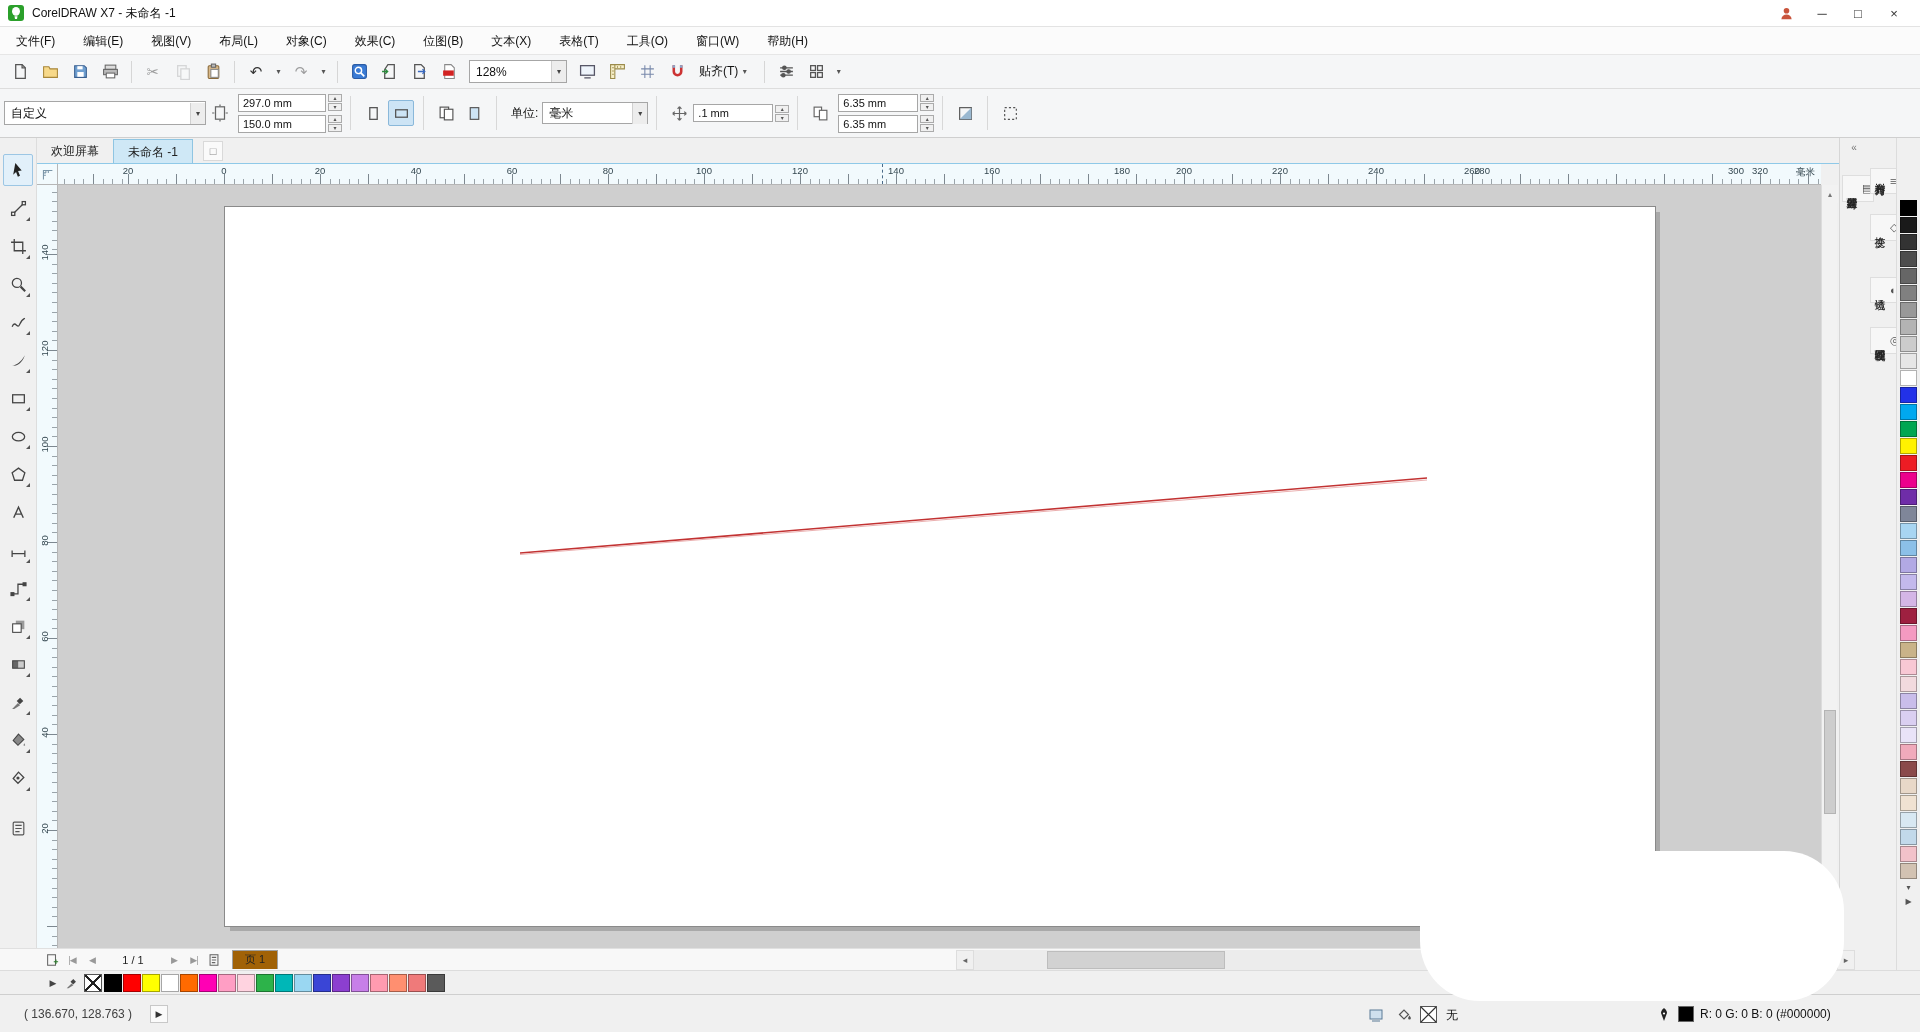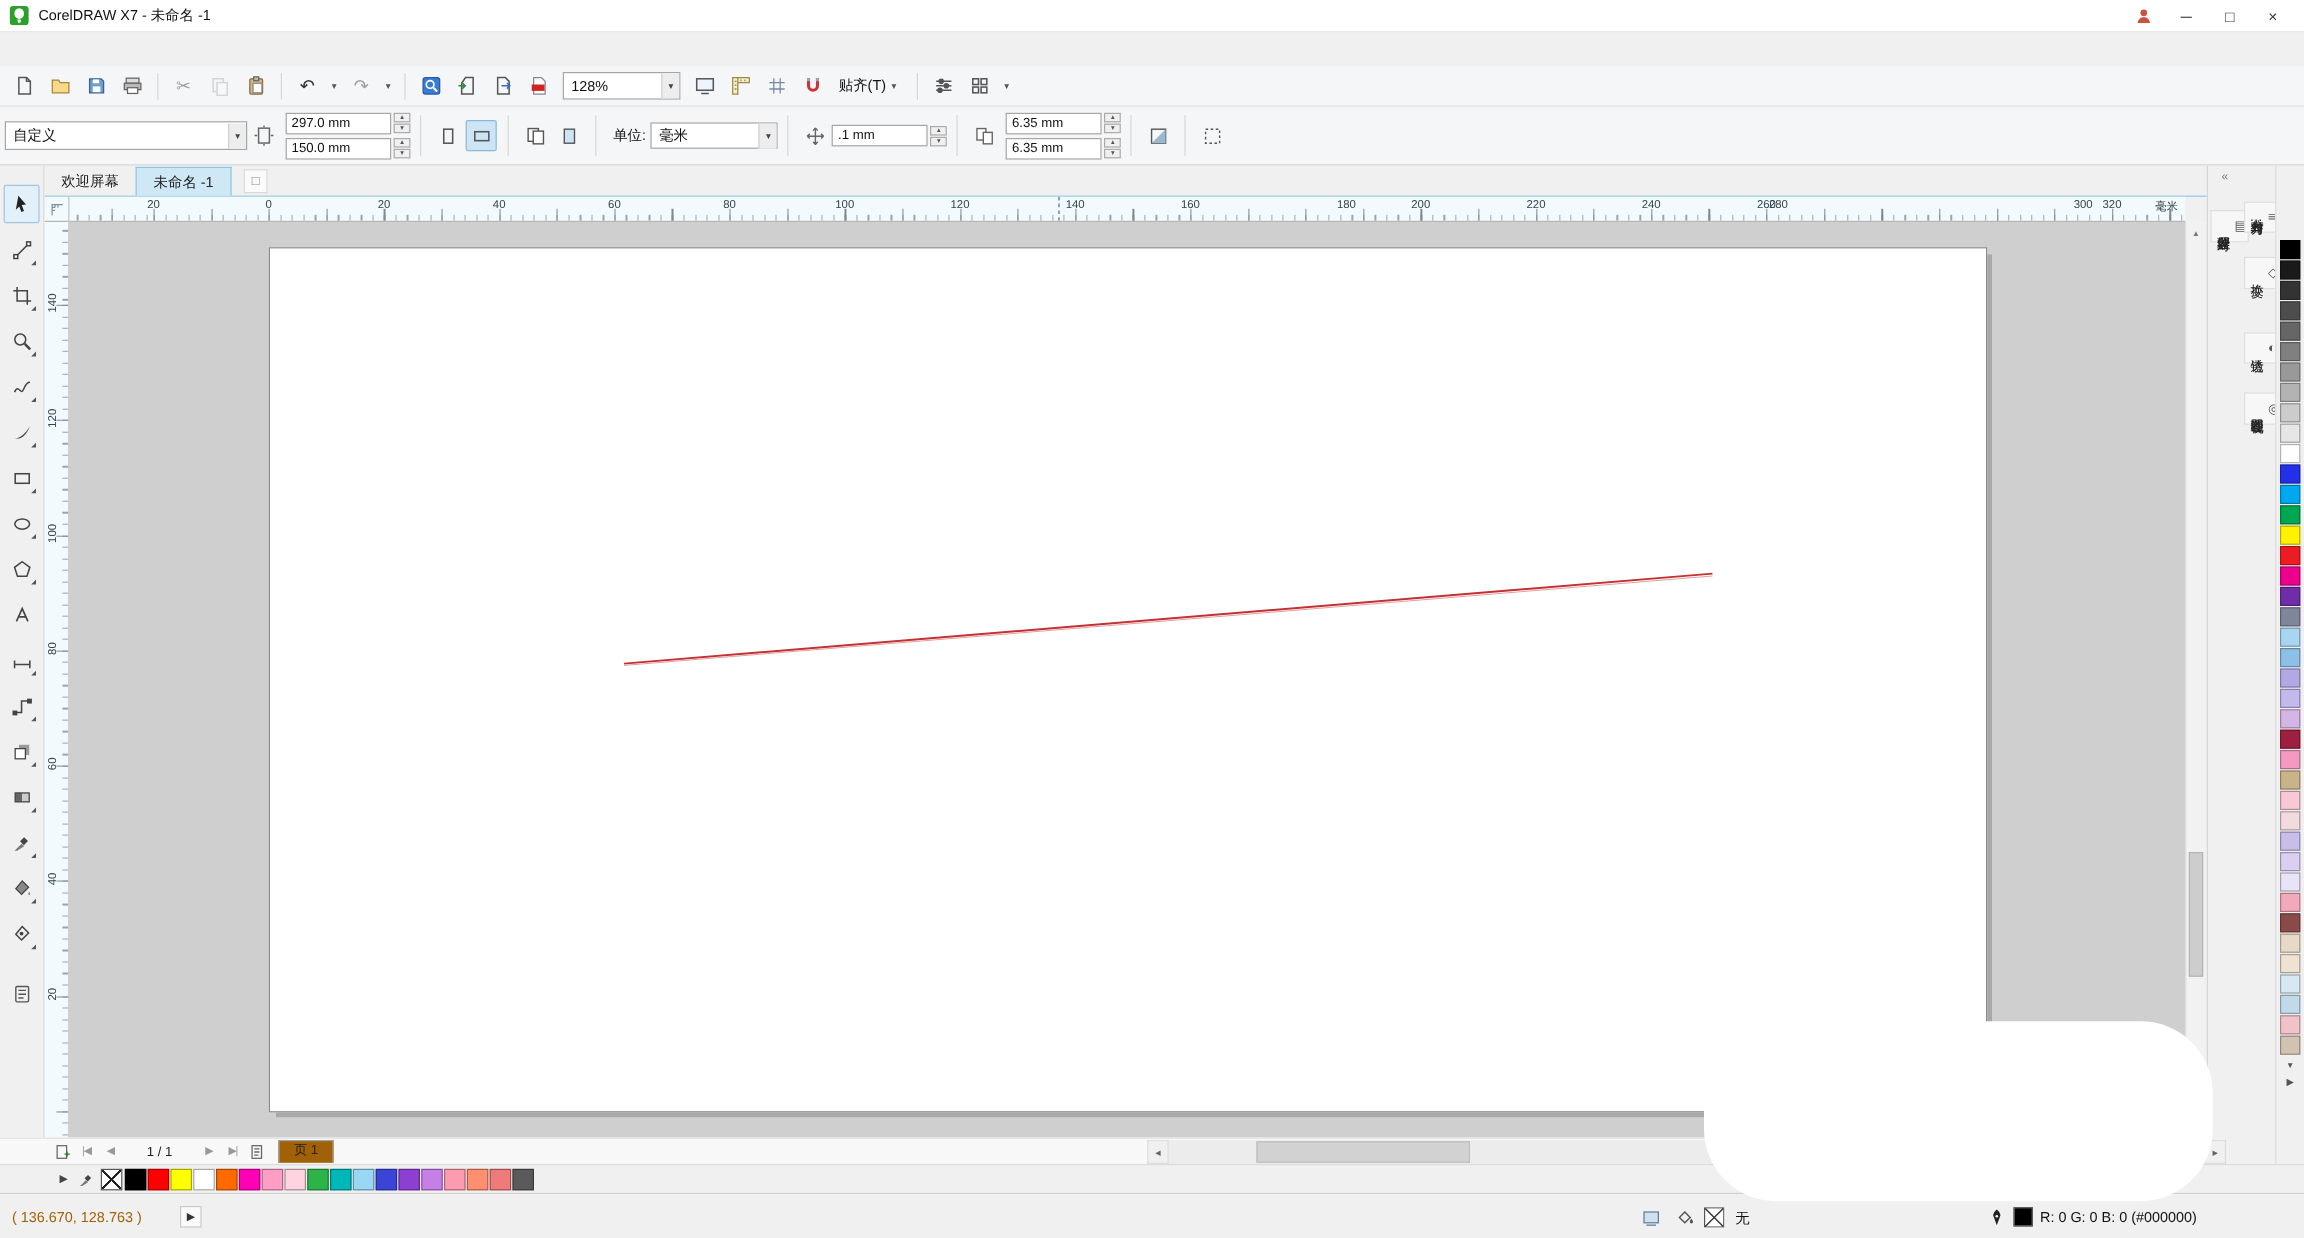--- a/index.html
+++ b/index.html
@@ -126,21 +126,21 @@
   #bpalette { left:0; top:970px; width:1920px; height:24px; background:#f0f0f0; border-top:1px solid #dcdcdc;
     display:flex; align-items:center; padding-left:46px; gap:2px; }
   .flyico { width:14px; display:flex; justify-content:center; font-size:9px; color:#444; }
   .swatch { width:18px; height:18px; border:1px solid rgba(0,0,0,.35); flex:0 0 auto; }
   .noswatch { width:18px; height:18px; border:1px solid #555; background:
     linear-gradient(to top right, transparent calc(50% - 1px), #222 calc(50% - 1px), #222 calc(50% + 1px), transparent calc(50% + 1px)),
     linear-gradient(to bottom right, transparent calc(50% - 1px), #222 calc(50% - 1px), #222 calc(50% + 1px), transparent calc(50% + 1px)), #fff; }
 
   
   #statusbar { left:0; top:994px; width:1920px; height:38px; background:#f0f0f0; border-top:1px solid #cfcfcf; }
-  #statusbar .coords { position:absolute; left:10px; top:12px; color:#a16207; }
+  #statusbar .coords { position:absolute; left:24px; top:12px; color:#404040; }
   #statusbar .playbtn { position:absolute; left:150px; top:10px; width:18px; height:18px; display:flex; align-items:center;
     justify-content:center; font-size:9px; color:#333; border:1px solid #c8c8c8; background:#fafafa; }
   .sb-ico { position:absolute; top:10px; width:20px; height:20px; display:flex; align-items:center; justify-content:center; }
   #sb-nofill { left:1420px; top:11px; width:17px; height:17px; position:absolute; }
   #sb-filllabel { position:absolute; left:1446px; top:12px; color:#111; }
   #sb-outline-swatch { position:absolute; left:1678px; top:11px; width:16px; height:16px; background:#000; border:1px solid #666; }
   #sb-outlinelabel { position:absolute; left:1700px; top:12px; color:#111; }
 
   
   #dockers { left:1839px; top:138px; width:57px; height:832px; background:#f0f0f0; border-left:1px solid #d6d6d6; }
@@ -180,20 +180,34 @@
       <svg width="15" height="15" viewBox="0 0 16 16">
           <circle cx="8" cy="5" r="3" fill="#c9543c"></circle>
           <path d="M2.5 14c.5-3.4 2.6-5 5.5-5s5 1.6 5.5 5z" fill="#c9543c"></path>
         </svg>
     </span>
     <span class="winbtn">─</span>
     <span class="winbtn">□</span>
     <span class="winbtn">×</span>
   </div>
 
+  <div id="menubar" class="abs">
+    <span class="menu-item">文件(F)</span>
+    <span class="menu-item">编辑(E)</span>
+    <span class="menu-item">视图(V)</span>
+    <span class="menu-item">布局(L)</span>
+    <span class="menu-item">对象(C)</span>
+    <span class="menu-item">效果(C)</span>
+    <span class="menu-item">位图(B)</span>
+    <span class="menu-item">文本(X)</span>
+    <span class="menu-item">表格(T)</span>
+    <span class="menu-item">工具(O)</span>
+    <span class="menu-item">窗口(W)</span>
+    <span class="menu-item">帮助(H)</span>
+  </div>
 
   <div id="toolbar" class="abs">
     <span class="tbtn">
       <svg width="17" height="17" viewBox="0 0 16 16" fill="none" stroke="#555" stroke-width="1.2">
           <path d="M3.5 1.5h6l3 3v10h-9z"></path>
           <path d="M9.5 1.5v3h3"></path>
         </svg>
       </span>
     <span class="tbtn">
       <svg width="17" height="17" viewBox="0 0 16 16">

